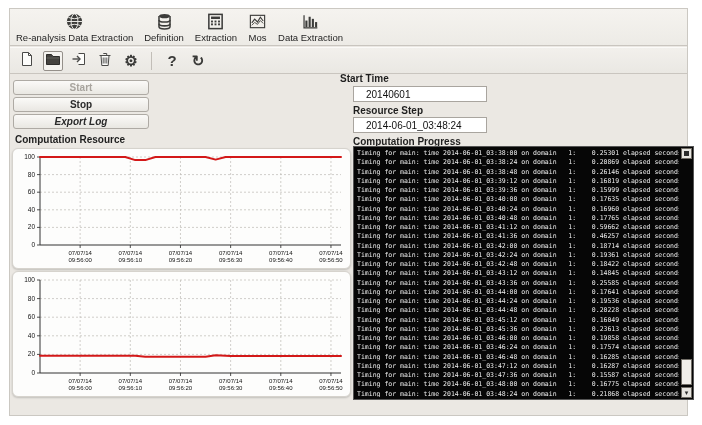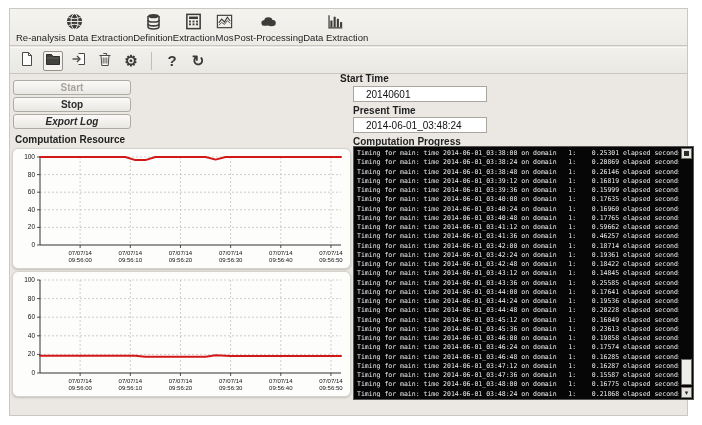--- a/index.html
+++ b/index.html
@@ -2,36 +2,36 @@
 <html><head>
 <meta charset="utf-8">
 <style>
   html,body{margin:0;padding:0;}
   body{width:702px;height:425px;background:#fff;position:relative;
        font-family:"Liberation Sans",sans-serif;overflow:hidden;}
   .app{position:absolute;left:9px;top:8px;width:679px;height:408px;
        background:#ebe8e3;border:1px solid #cbc8c2;box-sizing:border-box;}
   
   .tb1{position:absolute;left:0;top:0;width:100%;height:37px;display:flex;
-       align-items:center;padding-left:6px;box-sizing:border-box;
+       align-items:center;gap:11px;padding-left:6px;box-sizing:border-box;
        background:linear-gradient(#f5f3ef,#edebe6);border-bottom:1px solid #c9c5bf;}
   .tb-item{display:flex;flex-direction:column;align-items:center;gap:1px;
        font-size:9.5px;color:#1f1f1f;white-space:nowrap;cursor:default;}
   .tb-item svg{width:19px;height:19px;display:block;}
   .tb2{position:absolute;left:0;top:38px;width:100%;height:27px;display:flex;
        align-items:center;gap:6px;padding-left:7px;box-sizing:border-box;
        background:linear-gradient(#f2f0ec,#eae8e3);border-bottom:1px solid #c9c5bf;
        border-top:1px solid #fbfaf8;}
   .tb2-icon{width:20px;height:20px;display:flex;align-items:center;justify-content:center;}
   .tb2-icon svg{width:16px;height:16px;}
   .active-tool{border:1px solid #95908a;background:#f5f3ef;border-radius:2px;box-sizing:border-box;}
   .tb2-sep{width:1px;height:18px;background:#c2beb8;margin:0 4px;}
   .glyph{font-size:15px;font-weight:bold;color:#3a3a38;line-height:1;}
   
-  .btn{position:absolute;left:3px;width:118px;height:15px;font-size:10px;font-weight:700;
+  .btn{position:absolute;left:3px;width:136px;height:15px;font-size:10px;font-weight:700;
        color:#2b2b2b;background:linear-gradient(#fbfaf8,#e9e7e2);
        border:1px solid #aeaaa4;border-radius:3px;display:flex;align-items:center;
        justify-content:center;box-sizing:border-box;cursor:default;}
   .btn.disabled{color:#a8a49e;}
   .sec-label{position:absolute;font-size:10px;font-weight:700;color:#1f1f1f;white-space:nowrap;}
   
   .panel{position:absolute;left:2px;width:339px;background:#fdfdfc;
        border:1px solid #d6d3cd;border-radius:6px;box-shadow:0 1px 2px rgba(0,0,0,.18);
        box-sizing:border-box;overflow:hidden;}
   .panel svg{display:block;}
@@ -107,32 +107,20 @@
     </div>
     <div class="tb-item">
       <span>
         <svg viewBox="0 0 20 20">
             <rect x="2.5" y="3.5" width="15" height="13" fill="none" stroke="#3c3c3a" stroke-width="1.2"></rect>
             <path d="M4 11.5l3-4 3 3 3-5 3 4" fill="none" stroke="#3c3c3a" stroke-width="1.2"></path>
             <path d="M4 14l3-3 3 2 3-4 3 3" fill="none" stroke="#3c3c3a" stroke-width="0.9"></path>
           </svg>
       </span>
       <span>Mos</span>
-    </div>
-    <div class="tb-item">
-      <span>
-        <svg viewBox="0 0 20 20">
-            <g fill="#3c3c3a">
-              <ellipse cx="6.5" cy="11.5" rx="4" ry="3"></ellipse>
-              <ellipse cx="13" cy="11.5" rx="4.7" ry="3.4"></ellipse>
-              <ellipse cx="9.8" cy="8.8" rx="4.2" ry="3.4"></ellipse>
-            </g>
-          </svg>
-      </span>
-      <span>Post-Processing</span>
     </div>
     <div class="tb-item">
       <span>
         <svg viewBox="0 0 20 20">
             <path d="M3.2 3.5v13.2h14" fill="none" stroke="#3c3c3a" stroke-width="1.3"></path>
             <g fill="#3c3c3a">
               <rect x="4.6" y="9" width="2.2" height="7"></rect>
               <rect x="8" y="5" width="2.2" height="11"></rect>
               <rect x="11.4" y="7.2" width="2.2" height="8.8"></rect>
               <rect x="14.8" y="10.6" width="2.2" height="5.4"></rect>
@@ -276,21 +264,21 @@
         <line x1="317.96666666666664" y1="101" x2="317.96666666666664" y2="104" stroke="#222" stroke-width="0.8"></line>
         <text x="317.96666666666664" y="111" text-anchor="middle" font-size="6" fill="#111" font-family="Liberation Sans, sans-serif"><tspan x="317.96666666666664">07/07/14</tspan><tspan x="317.96666666666664" dy="7">09:56:50</tspan></text>
         <line x1="27" y1="8" x2="27" y2="101" stroke="#333" stroke-width="1"></line>
         <line x1="27" y1="101" x2="328" y2="101" stroke="#333" stroke-width="1"></line>
         <polyline points="27.0,83.8 122.3,83.8 132.3,84.7 192.6,84.7 202.6,83.3 217.6,84.0 328.0,84.0" fill="none" stroke="#d31818" stroke-width="2" stroke-linejoin="round" stroke-linecap="round"></polyline>
       </svg>
   </div>
 
   <div class="field-label" style="left:330px;top:64px;">Start Time</div>
   <input class="field" style="left: 343px; top: 77px;" value="20140601">
-  <div class="field-label" style="left:343px;top:96px;">Present Time</div>
+  <div class="field-label" style="left:343px;top:96px;">Resource Step</div>
   <input class="field" style="left: 343px; top: 108px;" value="2014-06-01_03:48:24">
   <div class="field-label" style="left:343px;top:127px;">Computation Progress</div>
 
   <div class="terminal">
     <div class="lines" id="term-lines">
         <div class="tline">Timing for main: time 2014-06-01_03:38:00 on domain   1:    0.25301 elapsed seconds</div>
         <div class="tline">Timing for main: time 2014-06-01_03:38:24 on domain   1:    0.20869 elapsed seconds</div>
         <div class="tline">Timing for main: time 2014-06-01_03:38:48 on domain   1:    0.26146 elapsed seconds</div>
         <div class="tline">Timing for main: time 2014-06-01_03:39:12 on domain   1:    0.16819 elapsed seconds</div>
         <div class="tline">Timing for main: time 2014-06-01_03:39:36 on domain   1:    0.15999 elapsed seconds</div>

